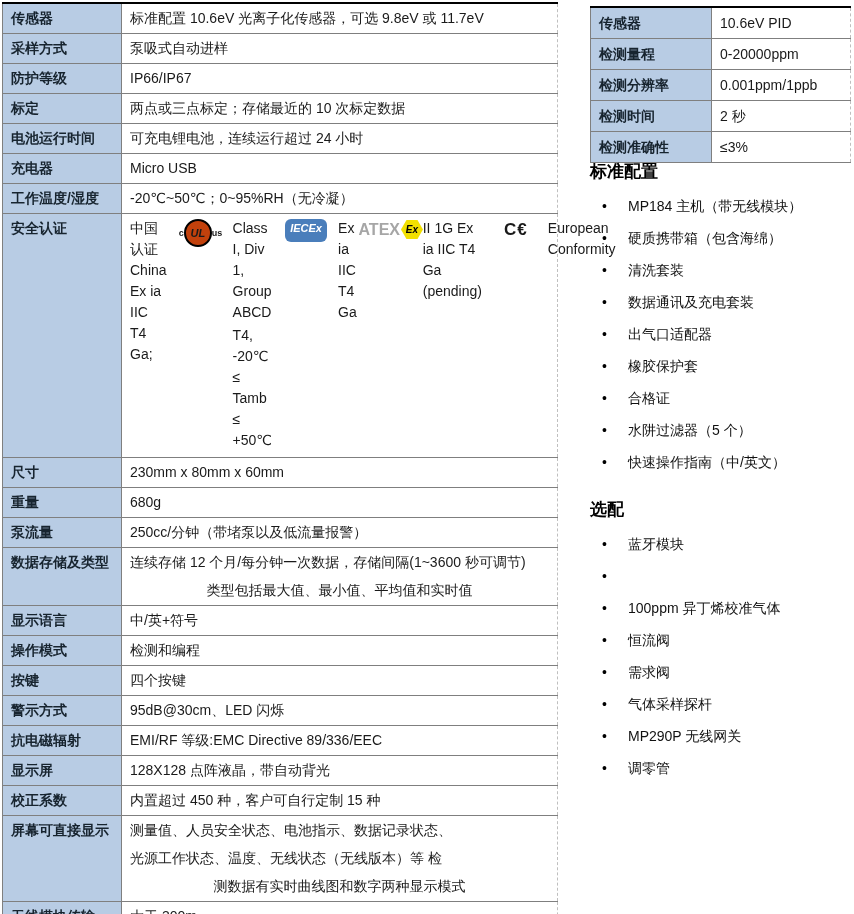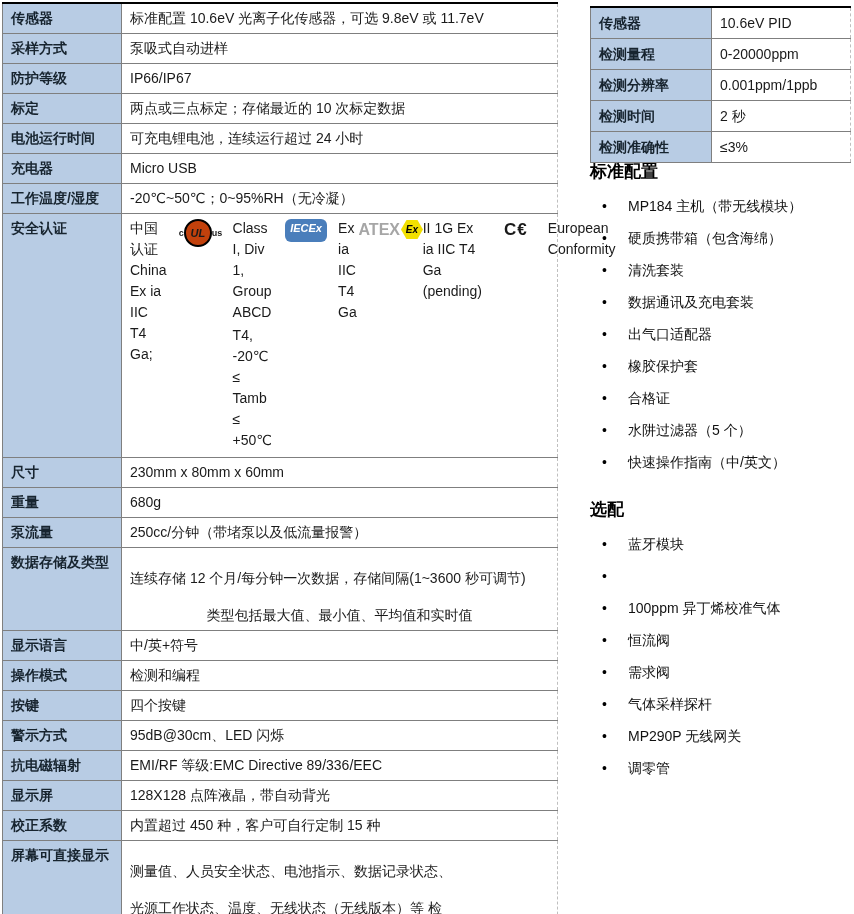--- a/index.html
+++ b/index.html
@@ -25,21 +25,21 @@
     font-size:14px;line-height:21px;
     padding:4px 8px 4px 8px;
   }
   .main-table tr:first-child td{border-top:none;}
   .label-cell{
     width:102px;background:#b8cce4;font-weight:bold;
     border-right:1px solid #7f7f7f;
     color:#17242f;
   }
   .value-cell{background:#ffffff;}
-  .cell-line{margin:16px 0 7px 0;}
+  .cell-line{margin:0 0 7px 0;}
   .cell-line:last-child{margin-bottom:0;text-align:center;}
 
   
   .cert{display:flex;gap:2px;}
   .cert-intro{margin-bottom:2px;}
   .cert-row{display:flex;align-items:flex-start;}
   .cert-icon-col{width:64px;flex:0 0 64px;display:flex;justify-content:center;padding-top:1px;}
   .cert-lines{flex:1;}
   .cert-line{margin-bottom:2px;}
 

